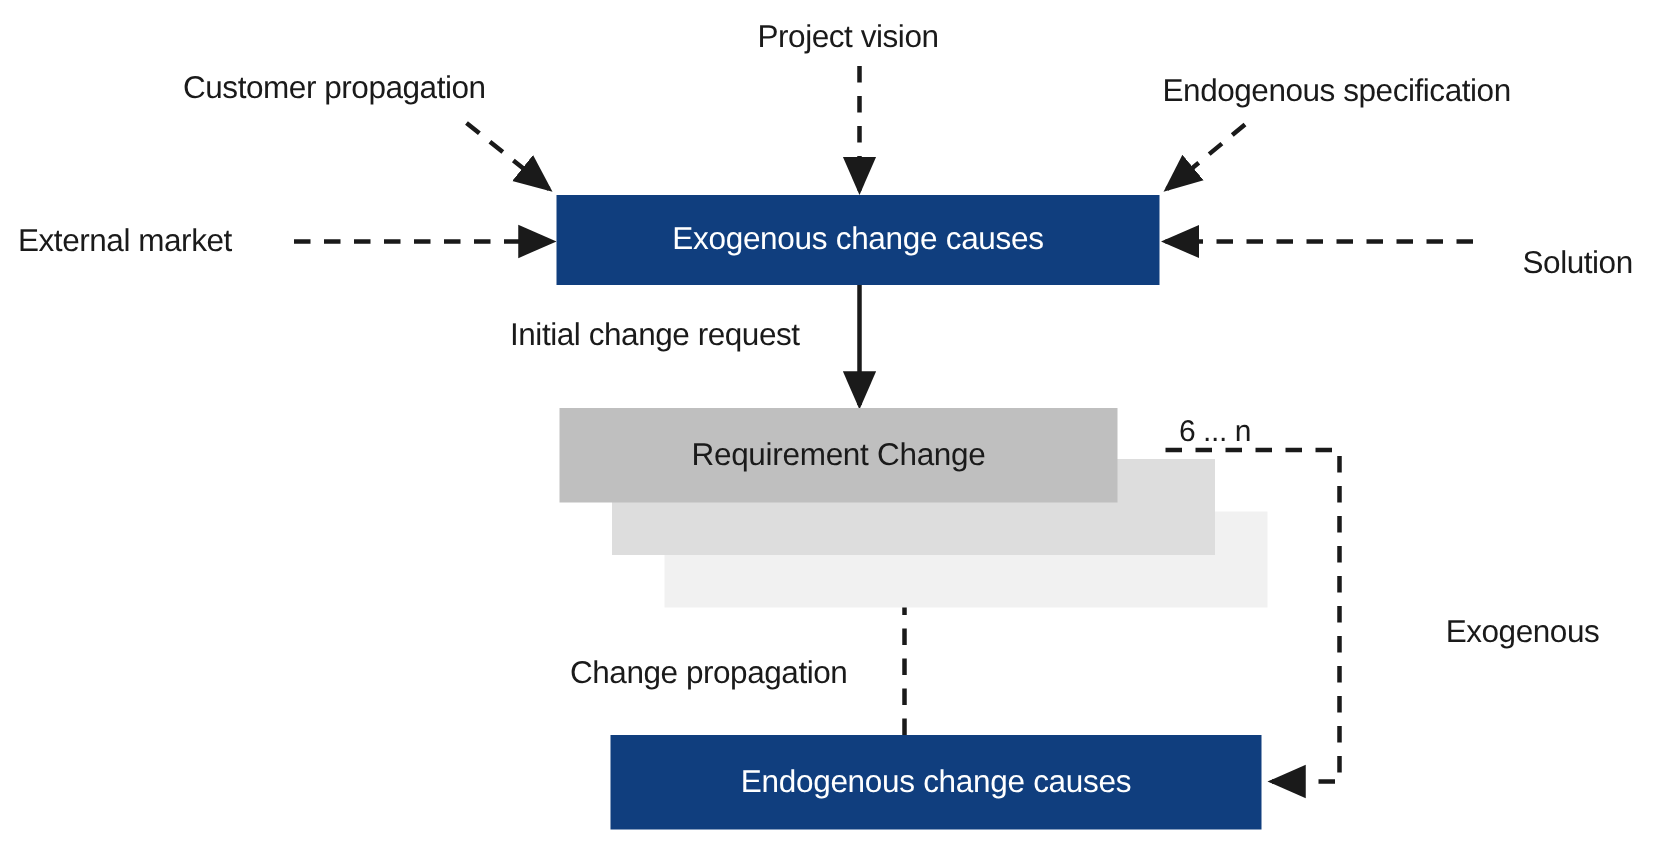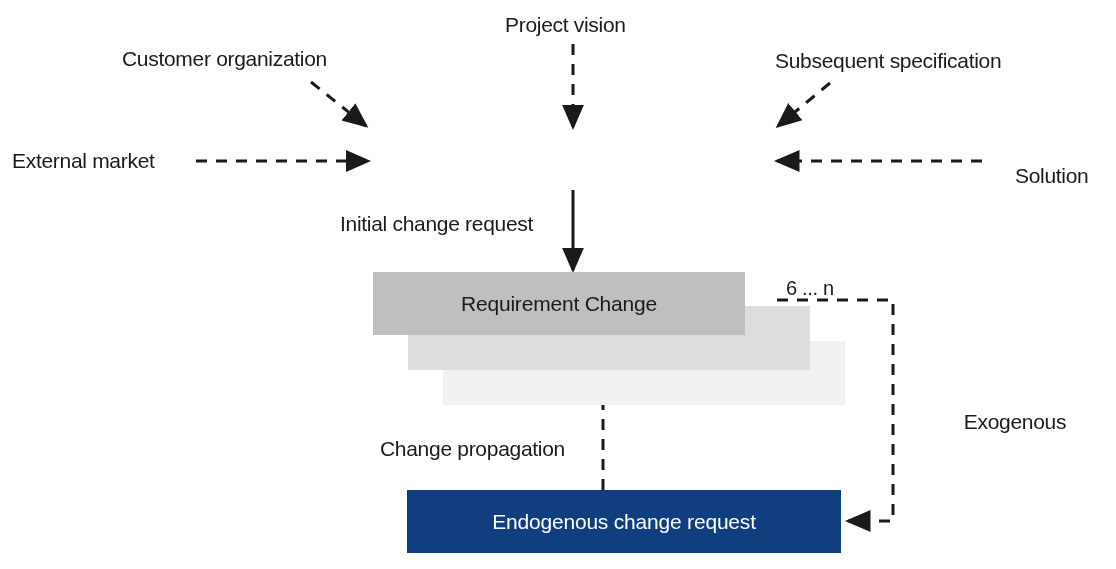--- a/index.html
+++ b/index.html
@@ -80,36 +80,39 @@
 
     <line x1="982" y1="161" x2="777" y2="161" stroke="#1a1a1a" stroke-width="3" stroke-dasharray="11,9" marker-end="url(#arrow-dash)"></line>
 
     <line x1="573" y1="190" x2="573" y2="270" stroke="#1a1a1a" stroke-width="3" marker-end="url(#arrow-solid)"></line>
 
     <line x1="603" y1="510" x2="603" y2="368" stroke="#1a1a1a" stroke-width="3" stroke-dasharray="11,9" marker-end="url(#arrow-dash)"></line>
 
     <path d="M 777,300 L 893,300 L 893,521 L 848,521" fill="none" stroke="#1a1a1a" stroke-width="3" stroke-dasharray="11,9" marker-end="url(#arrow-dash)"></path>
   </svg>
 
+  <div class="node node-blue" style="left:371px; top:130px; width:402px; height:60px;">
+    <span>Exogenous change causes</span>
+  </div>
 
   <div class="stack-layer stack-back-2" style="left:443px; top:341px; width:402px; height:64px;"></div>
   <div class="stack-layer stack-back-1" style="left:408px; top:306px; width:402px; height:64px;"></div>
   <div class="stack-layer stack-front" style="left:373px; top:272px; width:372px; height:63px;">
     <span>Requirement Change</span>
   </div>
 
   <div class="node node-blue" style="left:407px; top:490px; width:434px; height:63px;">
-    <span>Endogenous change request</span>
+    <span>Endogenous change causes</span>
   </div>
 
-  <div class="label" style="left:122px; top:47px;">Customer organization</div>
+  <div class="label" style="left:122px; top:47px;">Customer propagation</div>
 
   <div class="label" style="left:505px; top:13px;">Project vision</div>
 
-  <div class="label" style="left:775px; top:49px;">Subsequent specification</div>
+  <div class="label" style="left:775px; top:49px;">Endogenous specification</div>
 
   <div class="label" style="left:12px; top:149px;">External market</div>
 
   <div class="label" style="left:995px; top:164px;margin-left:20px;">Solution</div>
 
   <div class="label" style="left:340px; top:212px;">Initial change request</div>
 
   <div class="label" style="left:380px; top:437px;">Change propagation</div>
 
   <div class="label" style="left:786px; top:277px; font-size:20px;">6 ... n</div>

